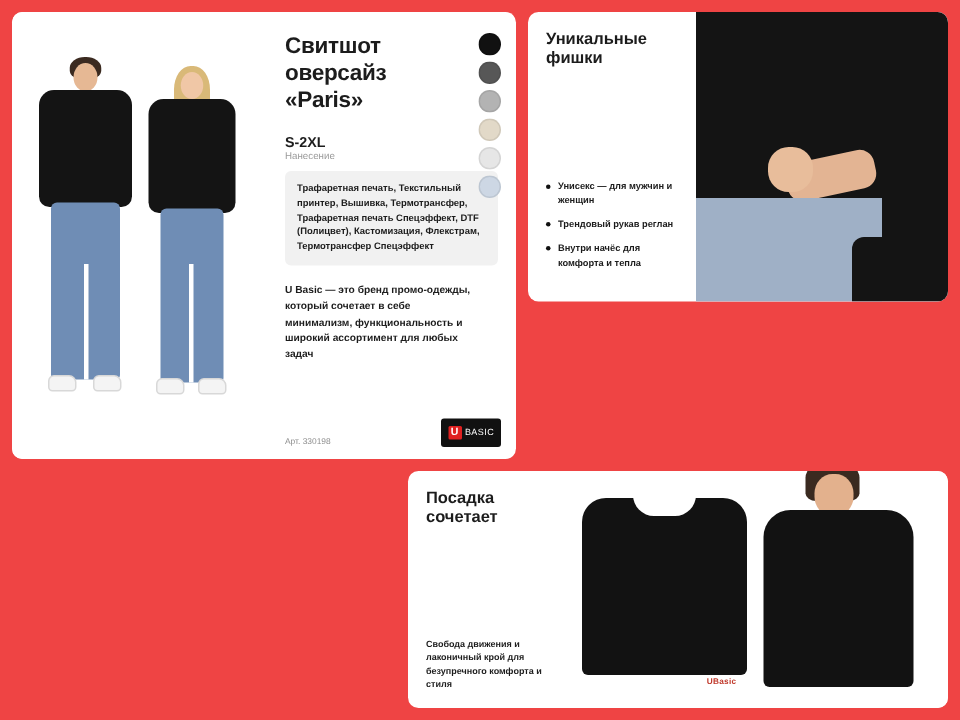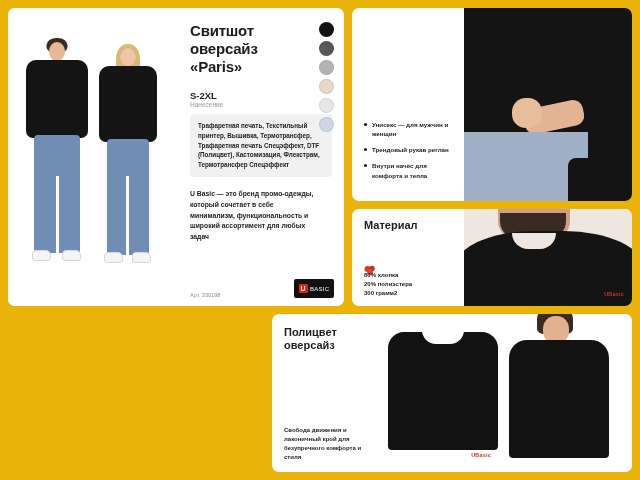--- a/index.html
+++ b/index.html
@@ -11,21 +11,21 @@
     width: 640px;
     height: 480px;
     font-family: "Liberation Sans", sans-serif;
     color: #1c1c1c;
     overflow: hidden;
   }
   .page {
     position: relative;
     width: 640px;
     height: 480px;
-    background: #eab308;
+    background: #ef4444;
     box-sizing: border-box;
     padding: 8px;
   }
   .card {
     position: absolute;
     background: #ffffff;
     border-radius: 7px;
     overflow: hidden;
     box-sizing: border-box;
   }
@@ -410,62 +410,43 @@
         <span class="sw" style="background:#b3b3b3"></span>
         <span class="sw" style="background:#e2d9c8"></span>
         <span class="sw" style="background:#e6e6e6"></span>
         <span class="sw" style="background:#cdd7e4"></span>
       </div>
     </div>
   </div>
 
   <div class="card" id="card-features">
     <div class="feat-left">
+      <h2 class="card-title">Уникальные фишки</h2>
       <ul class="bullets">
         <li>Унисекс — для мужчин и женщин</li>
         <li>Трендовый рукав реглан</li>
         <li>Внутри начёс для комфорта и тепла</li>
       </ul>
     </div>
     <div class="feat-photo">
 
       <div style="position:absolute;left:-6px;top:-14px;width:160px;height:150px;background:#141414;border-radius:0 0 14px 14px;"></div>
       <div style="position:absolute;left:104px;top:-14px;width:68px;height:182px;background:#141414;border-radius:16px 0 0 18px;"></div>
       <div style="position:absolute;left:60px;top:96px;width:60px;height:26px;background:#e3b493;border-radius:10px;transform:rotate(-12deg);"></div>
       <div style="position:absolute;left:48px;top:90px;width:30px;height:30px;background:#e8bd9b;border-radius:46%;"></div>
       <div style="position:absolute;left:-6px;top:124px;width:130px;height:70px;background:#9fb0c6;"></div>
       <div style="position:absolute;left:104px;top:150px;width:70px;height:44px;background:#141414;border-radius:8px 0 0 0;"></div>
     </div>
   </div>
 
-  <div class="card" id="card-material">
-    <div class="mat-left">
-      <h2 class="card-title">Материал</h2>
-      <svg class="mat-icon" viewBox="0 0 24 22">
-        <circle cx="7" cy="8" r="6" fill="#d83a2a"></circle>
-        <circle cx="16" cy="7" r="5.5" fill="#c4301f"></circle>
-        <circle cx="12" cy="14" r="6" fill="#e04531"></circle>
-      </svg>
-      <div class="mat-text" style="white-space:pre-line;">80% хлопка
-20% полиэстера
-300 грамм2</div>
-    </div>
-    <div class="mat-photo">
-      <div style="position:absolute;left:34px;top:-30px;width:72px;height:60px;background:#caa184;border-radius:28px 28px 18px 18px;"></div>
-      <div style="position:absolute;left:36px;top:4px;width:66px;height:26px;background:#3a2b22;border-radius:0 0 18px 18px;"></div>
-      <div style="position:absolute;left:-10px;top:22px;width:190px;height:90px;background:#141414;border-radius:42% 42% 12px 12px;"></div>
-      <div style="position:absolute;left:48px;top:24px;width:44px;height:16px;background:#efe6df;border-radius:0 0 22px 22px;"></div>
-      <div class="emb-logo" style="right:8px;bottom:9px;">UBasic</div>
-    </div>
-  </div>
 
 
   <div class="card" id="card-fit">
     <div class="fit-left">
-      <h2 class="card-title">Полицвет оверсайз</h2>
+      <h2 class="card-title">Посадка сочетает</h2>
       <div class="fit-note">Свобода движения и лаконичный крой для безупречного комфорта и стиля</div>
     </div>
     <div class="fit-photos">
       <div class="fit-photo">
         <div style="position:absolute;left:8px;top:18px;width:110px;height:118px;background:#121212;border-radius:16px 16px 4px 4px;"></div>
         <div style="position:absolute;left:42px;top:16px;width:42px;height:14px;background:#ffffff;border-radius:0 0 20px 20px;"></div>
         <div class="emb-logo" style="right:14px;bottom:14px;">UBasic</div>
       </div>
       <div class="fit-photo">
         <div style="position:absolute;left:30px;top:-6px;width:36px;height:26px;background:#3a2a20;border-radius:40% 40% 20% 20%;"></div>

